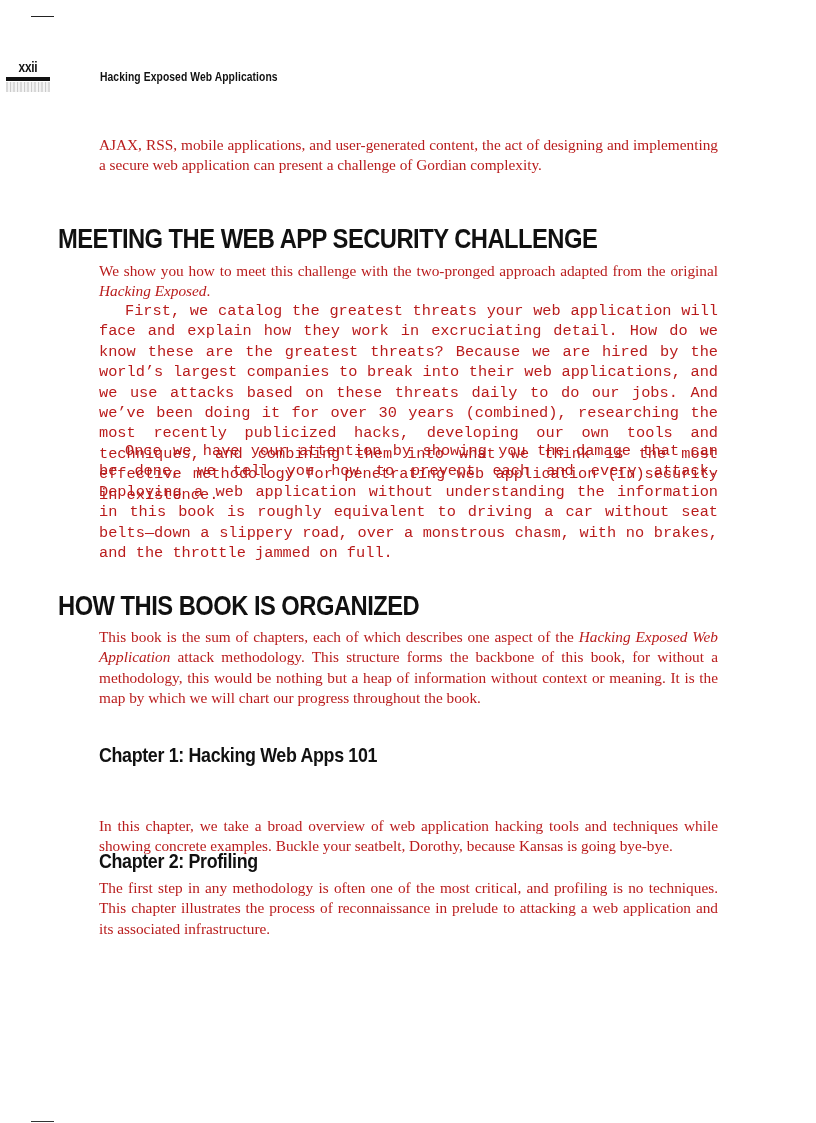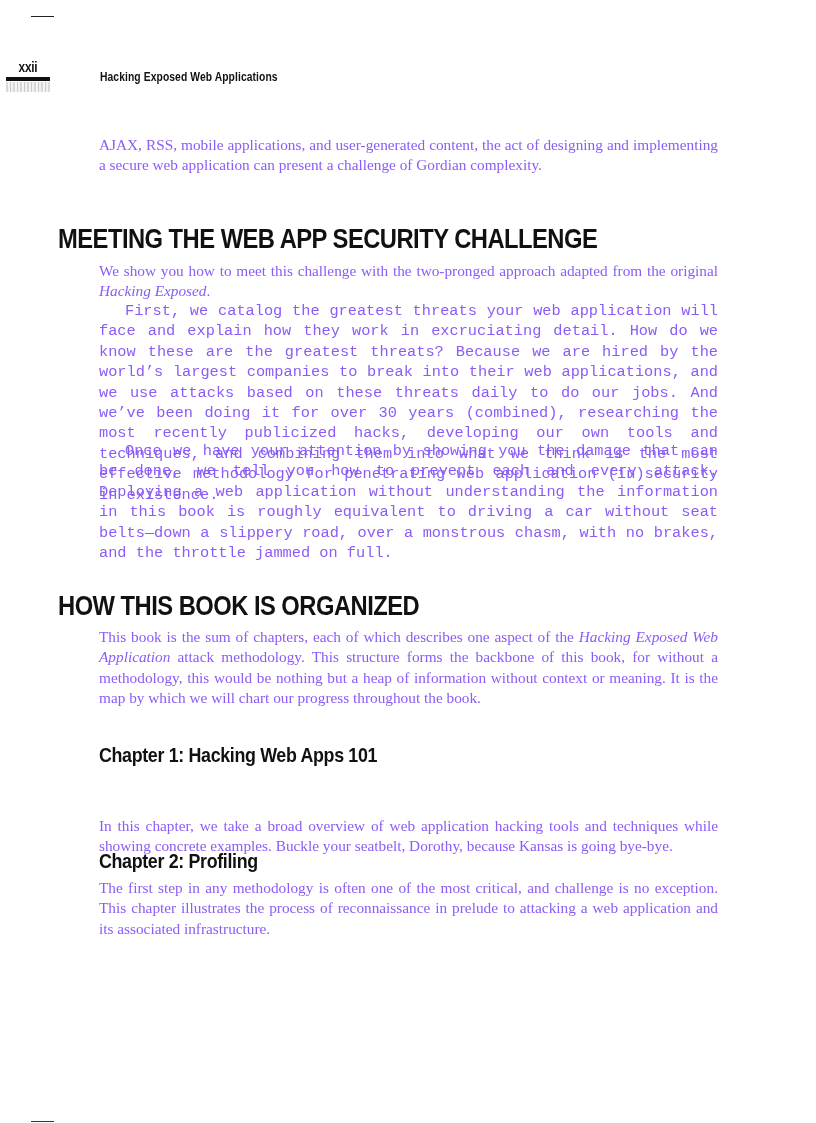--- a/index.html
+++ b/index.html
@@ -6,21 +6,21 @@
     body { width: 816px; height: 1123px; position: relative; overflow: hidden; color: #111; }
     .crop-mark { position: absolute; height: 1px; background: #222; }
     .crop-top { left: 31px; top: 16px; width: 23px; }
     .crop-bottom { left: 31px; top: 1121px; width: 23px; background: #333; }
     .folio-block { position: absolute; left: 6px; top: 60px; width: 44px; }
     .folio { font-family: "Liberation Sans", sans-serif; font-weight: bold; font-size: 14px; letter-spacing: -0.3px; text-align: center; transform: scaleX(0.85); display: block; line-height: 15px; color: #111; }
     .folio-bar { height: 4px; background: #111; margin-top: 2px; }
     .folio-texture { height: 10px; margin-top: 1px;
       background: repeating-linear-gradient(90deg, #cfcfcf 0 2px, #f2f2f2 2px 4px, #bdbdbd 4px 5px, #ededed 5px 7px); opacity: 0.8; }
     .running-head { position: absolute; left: 100px; top: 70px; font-family: "Liberation Sans", sans-serif; font-weight: bold; font-size: 12px; color: #111; transform: scaleX(0.86); transform-origin: left center; letter-spacing: 0.1px; }
-    .body-text { font-family: "Liberation Serif", serif; font-size: 15.3px; line-height: 20.4px; text-align: justify; color: #8b5cf6; }
+    .body-text { font-family: "Liberation Serif", serif; font-size: 15.3px; line-height: 20.4px; text-align: justify; color: #b91c1c; }
     .para { position: absolute; left: 99px; width: 619px; margin: 0; }
     .indent { text-indent: 26px; font-family: Liberation Mono, monospace; }
     .h1 { position: absolute; left: 58px; font-family: "Liberation Sans", sans-serif; font-weight: bold; font-size: 27px; letter-spacing: -0.6px; color: #111; transform: scaleX(0.88); transform-origin: left center; white-space: nowrap; }
     .h2 { position: absolute; left: 99px; font-family: "Liberation Sans", sans-serif; font-weight: bold; font-size: 21px; letter-spacing: -0.4px; color: #111; transform: scaleX(0.85); transform-origin: left center; white-space: nowrap; }
     em { font-style: italic; }
     .last-line-left { text-align-last: left; }
   </style>
 </head>
 <body>
 
@@ -45,15 +45,15 @@
 <p class="para body-text indent last-line-left" style="top:441px;">Once we have your attention by showing you the damage that can be done, we tell you how to prevent each and every attack. Deploying a web application without understanding the information in this book is roughly equivalent to driving a car without seat belts—down a slippery road, over a monstrous chasm, with no brakes, and the throttle jammed on full.</p>
 
 <div class="h1" style="top:591px;">HOW THIS BOOK IS ORGANIZED</div>
 
 <p class="para body-text last-line-left" style="top:627px;"><span>This book is the sum of chapters, each of which describes one aspect of the </span><em>Hacking Exposed Web Application</em><span> attack methodology. This structure forms the backbone of this book, for without a methodology, this would be nothing but a heap of information without context or meaning. It is the map by which we will chart our progress throughout the book.</span></p>
 
 <div class="h2" style="top:743px;">Chapter 1: Hacking Web Apps 101</div>
 <p class="para body-text last-line-left" style="top:816px;">In this chapter, we take a broad overview of web application hacking tools and techniques while showing concrete examples. Buckle your seatbelt, Dorothy, because Kansas is going bye-bye.</p>
 
 <div class="h2" style="top:849px;">Chapter 2: Profiling</div>
-<p class="para body-text last-line-left" style="top:878px;">The first step in any methodology is often one of the most critical, and challenge is no exception. This chapter illustrates the process of reconnaissance in prelude to attacking a web application and its associated infrastructure.</p>
+<p class="para body-text last-line-left" style="top:878px;">The first step in any methodology is often one of the most critical, and profiling is no techniques. This chapter illustrates the process of reconnaissance in prelude to attacking a web application and its associated infrastructure.</p>
 
 <div class="crop-mark crop-bottom"></div>
 
 </body></html>

